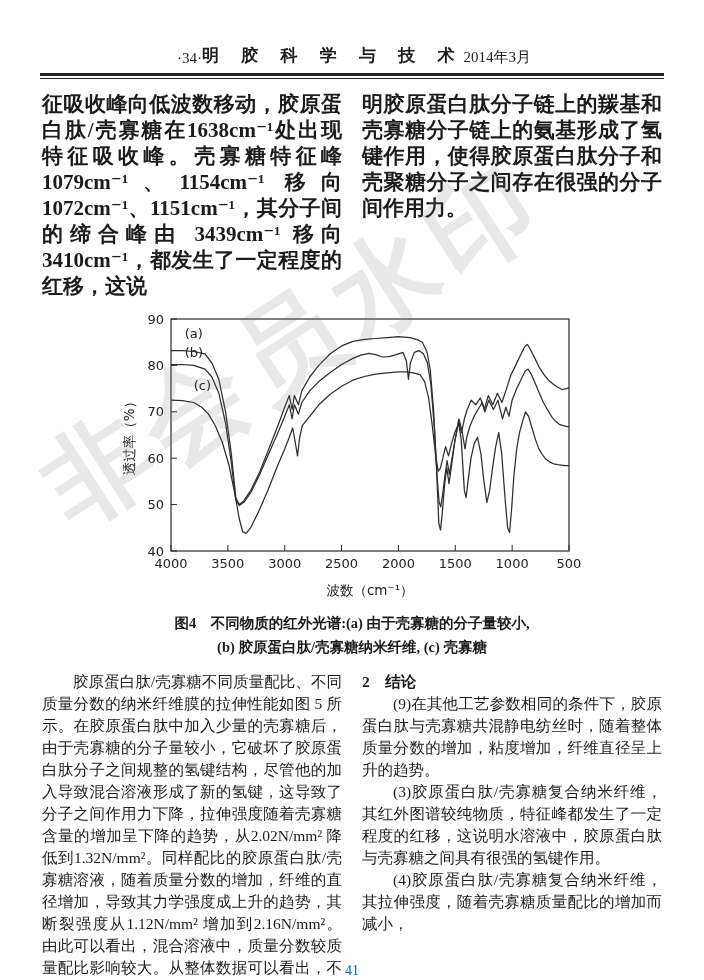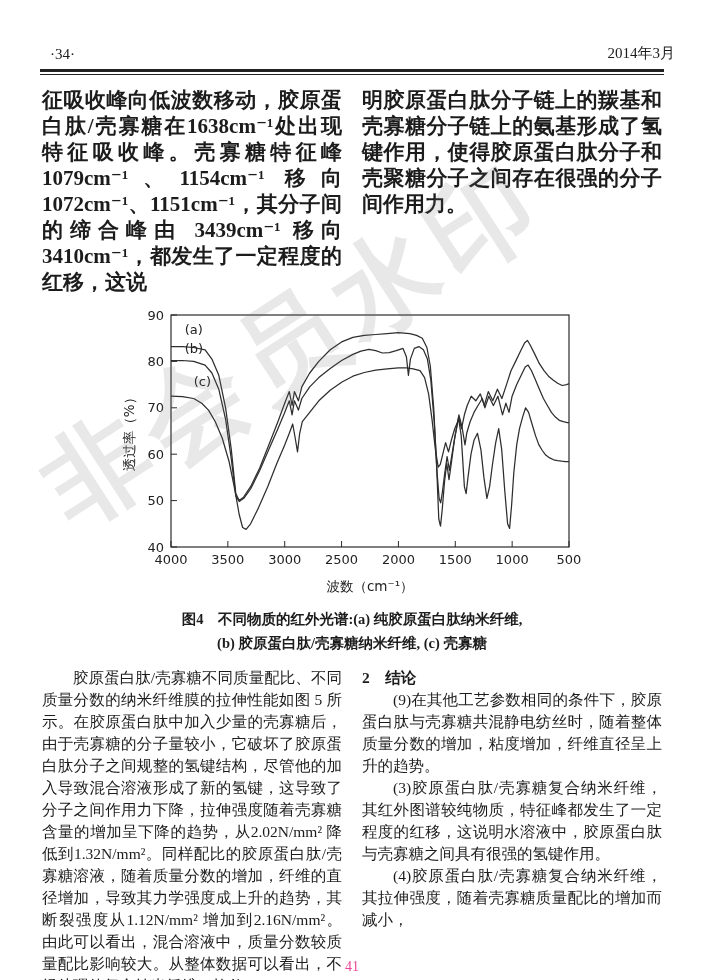--- a/index.html
+++ b/index.html
@@ -3,62 +3,63 @@
 <meta charset="utf-8">
 <style>
   html,body{margin:0;padding:0;background:#e8e8e8;}
   .page{
     position:relative; width:704px; height:980px; margin:0 auto;
     background:#ffffff; overflow:hidden;
     font-family:"Liberation Serif","DejaVu Serif",serif; color:#1c1c1c;
   }
   .content{position:relative; z-index:1;}
   
-  .hdr{display:flex; justify-content:space-between; align-items:flex-end;
-       padding:44px 29px 6px 50px; font-size:15px;}
+  .hdr{display:flex; justify-content:center; align-items:flex-end;
+       padding:44px 46px 6px 50px; font-size:15px;}
   .hdr .journal{font-weight:bold; font-size:17px; letter-spacing:9px;}
   .rule-wrap{margin:0 40px;}
   .rule-thick{height:3px; background:#222;}
   .rule-thin{height:1px; background:#222; margin-top:2px;}
   
   .cols{display:flex; justify-content:space-between; margin:12px 42px 0 42px;}
   .col{width:300px; text-align:justify;}
   .cols.top .col{font-size:21px; line-height:26px;font-weight:bold;}
   .cols.bottom .col{font-size:15.5px; line-height:22px;}
   p{margin:0;}
   .indent{text-indent:2em;}
   .sec-heading{font-weight:bold;}
   
   .figure-block{margin-top:10px; text-align:center;}
   .chart-wrap{display:inline-block;}
   svg text{font-family:"DejaVu Sans","Liberation Sans",sans-serif;}
   .caption{margin-top:4px; font-weight:bold; font-size:14.5px; line-height:24px; text-align:center;}
   
   .pagenum{position:absolute; left:0; right:0; bottom:22px; text-align:center;
-           font-size:14px; color:#ec4899;}
+           font-size:14px; color:#0369a1;}
   
   .watermark{
     position:absolute; left:55px; top:430px; z-index:2;
     transform:rotate(-33deg); transform-origin:0 50%;
     font-size:104px; letter-spacing:10px; white-space:nowrap;
     color:rgba(110,110,110,0.16); font-weight:bold; pointer-events:none;
     font-family:"Liberation Serif","DejaVu Serif",serif;
   }
 </style>
 </head>
 <body>
 
 <div class="page">
 
   <div class="watermark">非会员水印</div>
 
   <div class="content">
 
     <div class="hdr">
       <span>·34·</span>
+      <span class="journal">明 胶 科 学 与 技 术</span>
       <span>2014年3月</span>
     </div>
     <div class="rule-wrap">
       <div class="rule-thick"></div>
       <div class="rule-thin"></div>
     </div>
 
     <div class="cols top">
       <div class="col">
         <p>征吸收峰向低波数移动，胶原蛋白肽/壳寡糖在1638cm⁻¹处出现特征吸收峰。壳寡糖特征峰 1079cm⁻¹、1154cm⁻¹ 移向 1072cm⁻¹、1151cm⁻¹，其分子间的缔合峰由 3439cm⁻¹ 移向 3410cm⁻¹，都发生了一定程度的红移，这说</p>
@@ -104,21 +105,21 @@
             <text x="13" y="126" text-anchor="middle" font-size="13.5" fill="#222" transform="rotate(-90 13 126)">透过率（%）</text>
             <polyline points="50.0,41.6 61.4,41.6 72.7,42.5 84.1,44.8 90.9,54.1 97.8,70.3 104.6,102.8 110.3,144.6 114.8,188.6 118.2,195.6 122.8,191.9 129.6,181.7 138.7,163.1 147.8,139.9 156.9,116.7 163.7,98.2 168.3,86.6 171.1,100.5 173.4,86.6 177.4,95.8 180.8,81.9 188.7,68.0 197.8,56.4 209.2,44.8 220.6,36.9 231.9,32.3 243.3,30.4 254.7,29.5 266.1,28.6 277.4,27.6 288.8,28.6 295.6,30.4 301.3,33.2 305.9,42.5 309.3,61.0 312.7,102.8 315.5,158.5 317.8,214.2 319.5,221.1 321.2,204.9 323.5,177.0 325.8,158.5 328.0,174.7 330.3,158.5 333.7,133.0 337.7,112.1 340.5,123.7 343.4,109.8 346.2,100.5 350.2,91.2 354.8,95.8 359.3,88.9 363.3,100.5 367.3,86.6 371.8,95.8 376.4,84.2 380.9,93.5 385.5,79.6 390.0,65.7 394.6,56.4 399.1,47.1 403.7,37.8 406.5,35.5 409.3,40.2 413.9,49.4 418.4,58.7 423.0,65.7 427.5,71.2 432.1,75.0 436.6,78.2 441.2,80.5 445.7,79.6 448.0,78.7" fill="none" stroke="#2e2e2e" stroke-width="1.25" stroke-linejoin="round"></polyline>
             <text x="63.645714285714284" y="29.488000000000014" font-size="13" fill="#222">(a)</text>
             <polyline points="50.0,55.5 61.4,55.5 72.7,56.4 84.1,60.1 90.9,68.0 97.8,84.2 104.6,114.4 110.3,153.8 114.8,191.0 118.2,196.5 122.8,193.3 129.6,184.0 138.7,165.4 147.8,144.6 156.9,123.7 163.7,107.4 168.3,95.8 171.1,109.8 173.4,95.8 177.4,105.1 180.8,93.5 188.7,81.9 197.8,72.6 209.2,63.4 220.6,55.5 231.9,49.4 239.9,46.2 247.9,44.3 254.7,45.7 261.5,48.0 268.3,47.6 275.2,45.7 282.0,43.4 285.4,51.8 287.4,70.3 289.4,54.1 293.3,43.4 297.9,41.6 302.4,44.8 306.4,54.1 309.8,75.0 313.2,116.7 316.1,167.8 318.1,193.3 319.7,197.9 321.5,186.3 323.8,167.8 326.1,151.5 328.4,165.4 330.6,151.5 334.1,130.6 337.9,109.8 340.9,121.4 344.0,139.9 345.7,128.3 349.1,116.7 353.0,107.4 357.0,100.5 361.3,93.5 363.9,102.8 367.8,91.2 372.4,100.5 376.9,91.2 381.5,109.8 384.9,98.2 388.0,107.4 391.1,91.2 395.7,79.6 400.2,70.3 404.2,62.0 407.1,60.1 410.5,65.7 414.5,75.0 418.4,84.2 422.4,93.5 426.4,100.5 430.4,107.4 434.4,112.1 438.3,115.3 442.3,116.7 446.3,117.6 448.0,117.6" fill="none" stroke="#2e2e2e" stroke-width="1.25" stroke-linejoin="round"></polyline>
             <text x="63.645714285714284" y="48.048000000000016" font-size="13" fill="#222">(b)</text>
             <polyline points="50.0,91.2 61.4,91.7 72.7,93.5 80.7,98.2 87.5,105.1 94.3,116.7 101.2,133.0 108.0,156.2 113.7,184.0 118.2,209.5 121.6,222.5 125.1,224.4 129.6,218.8 137.6,202.6 146.7,181.7 155.8,158.5 163.7,139.9 168.3,128.3 171.7,119.0 174.2,133.0 176.5,146.9 178.7,128.3 181.3,116.7 188.7,107.4 197.8,95.8 209.2,85.2 220.6,77.3 231.9,71.2 243.3,67.5 254.7,65.2 266.1,63.8 277.4,62.9 285.4,62.9 292.2,63.8 299.0,65.7 303.6,72.6 307.6,88.9 311.0,114.4 314.4,144.6 317.2,162.2 319.3,159.4 321.8,149.2 324.6,137.6 327.5,146.9 330.3,135.3 333.7,123.7 337.7,114.4 340.2,130.6 343.4,181.7 345.1,188.6 347.0,172.4 350.0,149.2 353.0,135.3 356.5,128.3 359.9,144.6 362.9,172.4 365.9,193.3 368.6,181.7 371.6,158.5 374.7,137.6 377.7,123.7 380.7,144.6 383.8,186.3 386.6,218.8 388.6,223.4 390.6,200.2 392.8,167.8 395.7,139.9 398.5,123.7 401.6,112.1 404.6,102.8 407.6,107.4 411.0,119.0 414.5,130.6 417.9,139.9 421.3,145.5 424.7,150.1 428.7,152.9 432.6,154.8 436.6,155.7 440.6,156.2 444.6,156.6 448.0,156.6" fill="none" stroke="#2e2e2e" stroke-width="1.25" stroke-linejoin="round"></polyline>
             <text x="72.74285714285715" y="80.528" font-size="13" fill="#222">(c)</text>
           </svg>
       </div>
       <div class="caption">
-        <div>图4　不同物质的红外光谱:(a) 纯胶原蛋白肽纳米纤维,</div>
+        <div>图4　不同物质的红外光谱:(a) 由于壳寡糖的分子量较小,</div>
         <div>(b) 胶原蛋白肽/壳寡糖纳米纤维, (c) 壳寡糖</div>
       </div>
     </div>
 
     <div class="cols bottom">
       <div class="col">
         <p class="indent">胶原蛋白肽/壳寡糖不同质量配比、不同质量分数的纳米纤维膜的拉伸性能如图 5 所示。在胶原蛋白肽中加入少量的壳寡糖后，由于壳寡糖的分子量较小，它破坏了胶原蛋白肽分子之间规整的氢键结构，尽管他的加入导致混合溶液形成了新的氢键，这导致了分子之间作用力下降，拉伸强度随着壳寡糖含量的增加呈下降的趋势，从2.02N/mm² 降低到1.32N/mm²。同样配比的胶原蛋白肽/壳寡糖溶液，随着质量分数的增加，纤维的直径增加，导致其力学强度成上升的趋势，其断裂强度从1.12N/mm² 增加到2.16N/mm²。由此可以看出，混合溶液中，质量分数较质量配比影响较大。从整体数据可以看出，不经处理的复合纳米纤维，拉伸</p>
       </div>
       <div class="col">
         <p class="sec-heading">2　结论</p>

